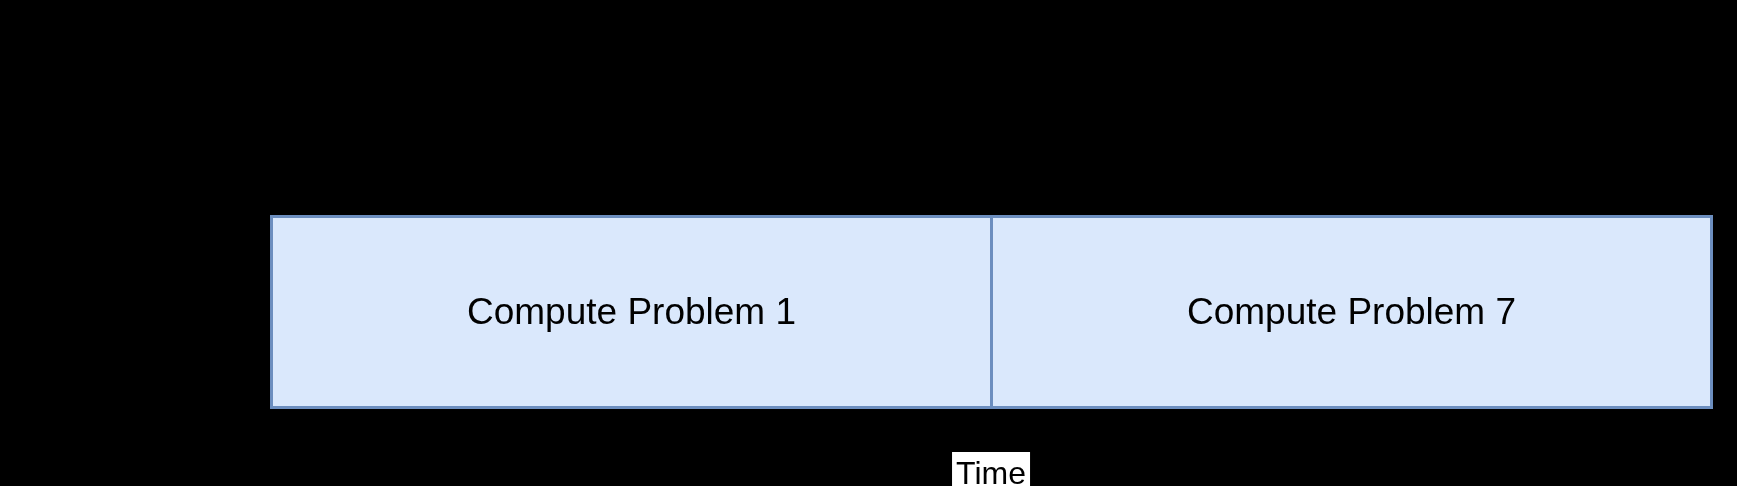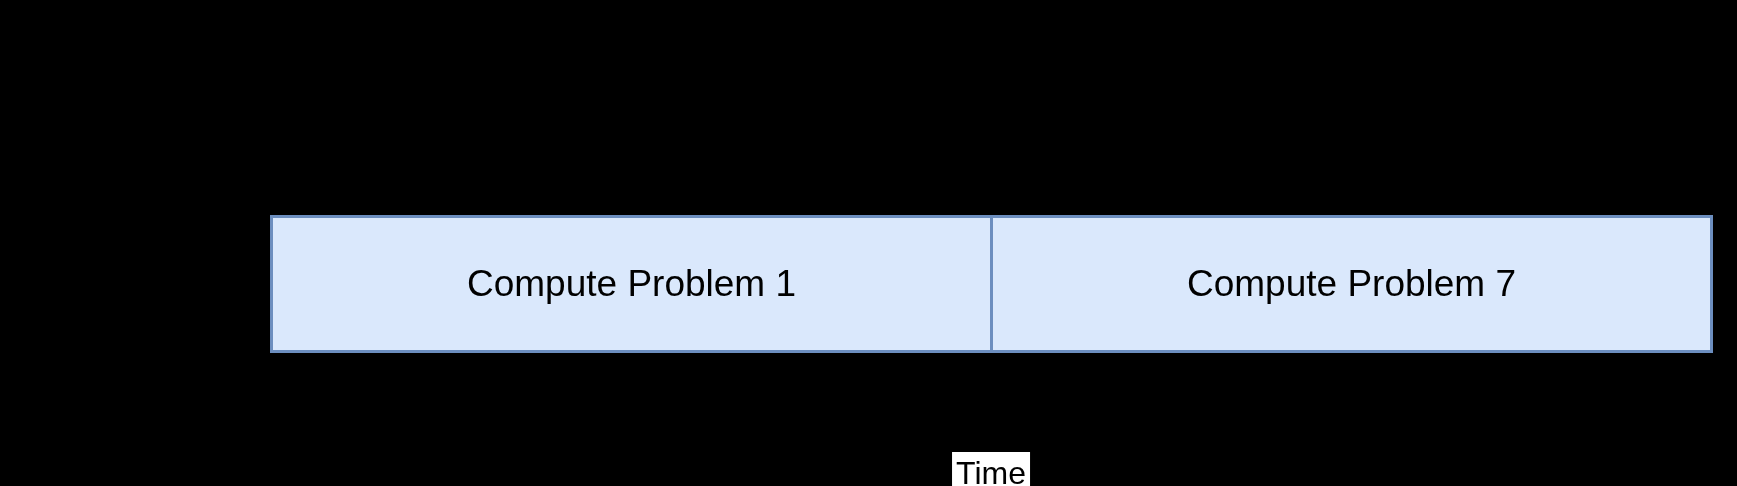--- a/index.html
+++ b/index.html
@@ -12,21 +12,21 @@
     height: 486px;
     background: #000000;
     font-family: "Liberation Sans", sans-serif;
     overflow: hidden;
   }
   .boxes-row {
     position: absolute;
     left: 270px;
     top: 215px;
     width: 1443px;
-    height: 138px;
+    height: 194px;
     display: flex;
   }
   .compute-box {
     flex: 1 1 0;
     box-sizing: border-box;
     background: var(--box-fill, #dae8fc);
     border: 3px solid var(--box-border, #6c8ebf);
     display: flex;
     align-items: center;
     justify-content: center;

